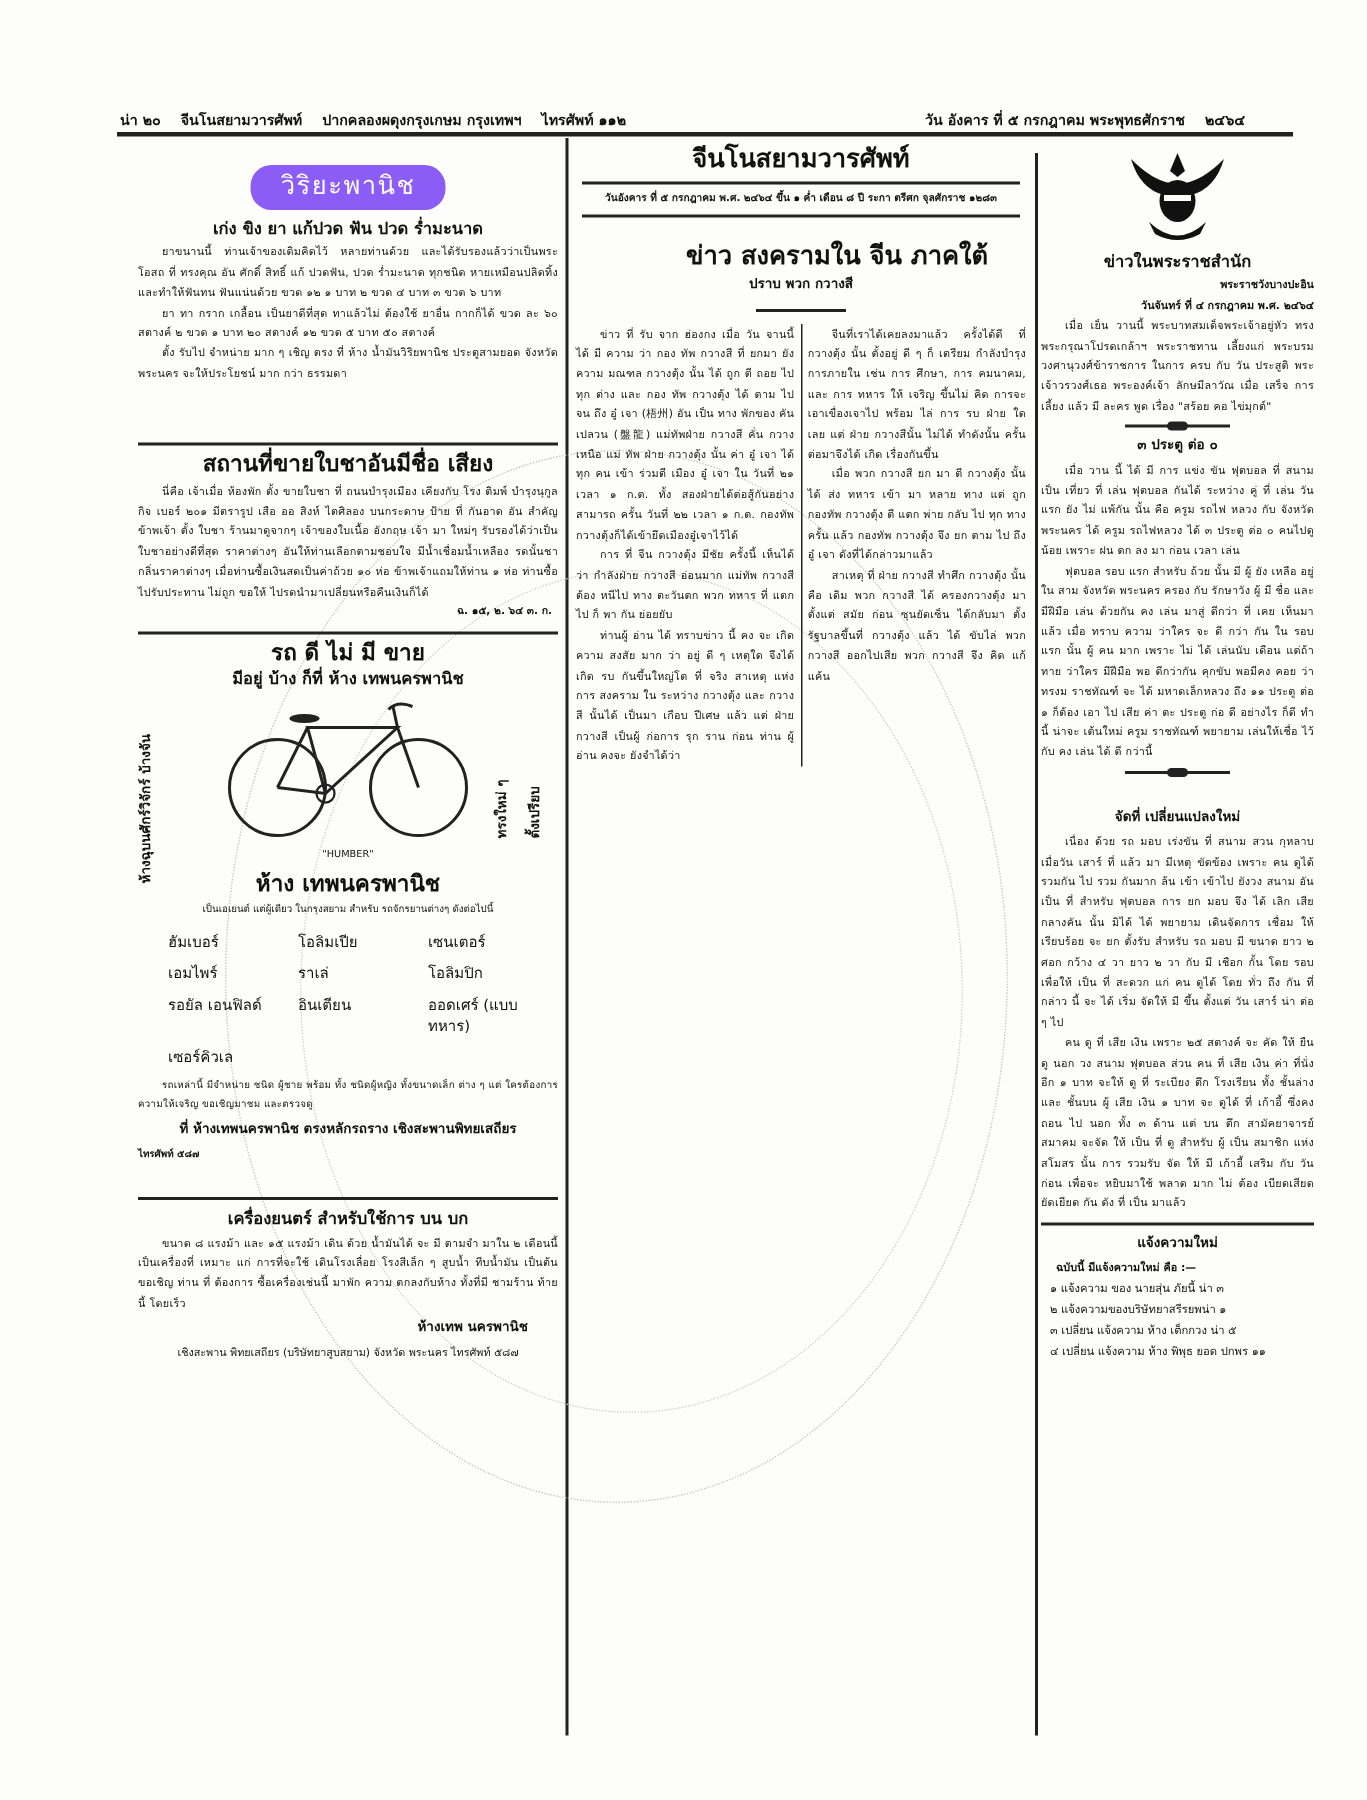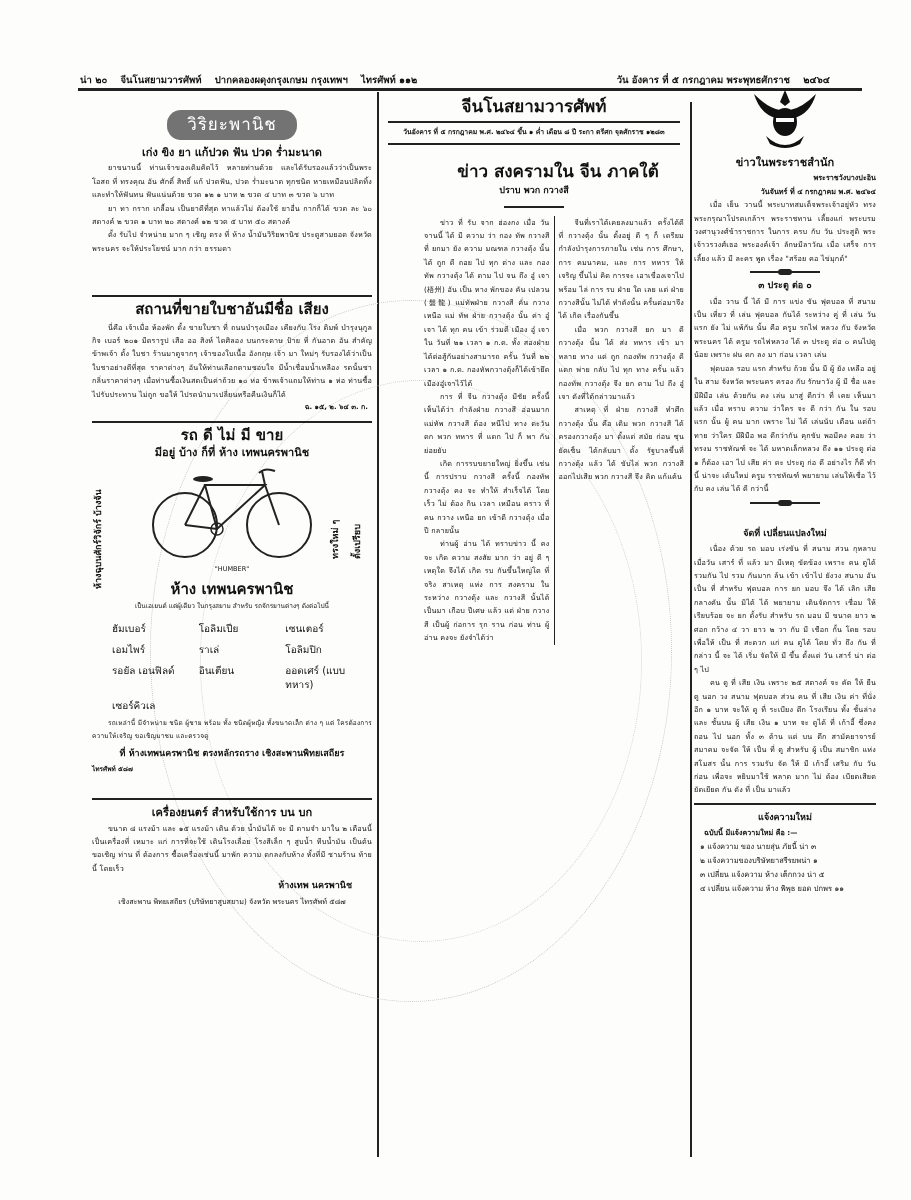--- a/index.html
+++ b/index.html
@@ -6,30 +6,30 @@
   body{width:911px;height:1200px;position:relative;overflow:hidden;font-family:"DejaVu Sans",sans-serif;color:#111;}
   .page{position:absolute;left:0;top:0;width:911px;height:1200px;background:#fdfdfb;}
   .header{position:absolute;left:80px;top:72px;width:760px;height:14px;font-size:9.5px;font-weight:bold;display:flex;justify-content:space-between;white-space:nowrap;}
   .header .left span,.header .right span{margin-right:10px;}
   .hrule{position:absolute;left:78px;top:88px;width:784px;height:3px;background:#222;}
   .vrule{position:absolute;background:#222;width:1.5px;}
   .col{position:absolute;font-size:7.2px;line-height:13.4px;}
   .col p{margin:0 0 0 0;text-indent:16px;text-align:justify;letter-spacing:0.2px;}
   .bold{font-weight:bold;}
   .center{text-align:center;}
-  .logo-box{margin:14px auto 6px;width:130px;height:30px;background:#737373;color:#fff;border-radius:14px;display:flex;align-items:center;justify-content:center;font-size:17px;font-family:"DejaVu Serif",serif;letter-spacing:1px;}
+  .logo-box{margin:14px auto 6px;width:130px;height:30px;background:#8b5cf6;color:#fff;border-radius:14px;display:flex;align-items:center;justify-content:center;font-size:17px;font-family:"DejaVu Serif",serif;letter-spacing:1px;}
   .sub-h{font-size:11px;font-weight:bold;text-align:center;margin:4px 0 2px;}
   .big-h{font-size:15px;font-weight:bold;text-align:center;margin:6px 0 4px;}
   .rule{height:2px;background:#222;margin:6px 0;}
   .masthead{font-size:17px;font-weight:bold;text-align:center;margin-top:8px;font-family:"DejaVu Serif",serif;}
   .dateline{font-size:6.8px;font-weight:bold;text-align:center;padding:3px 0;border-top:2px solid #222;border-bottom:2px solid #222;margin:8px 8px 0;}
   .war-h{font-size:17px;font-weight:bold;text-align:center;margin:20px 0 6px;padding-left:48px;}
   .war-sub{font-size:9px;font-weight:bold;text-align:center;}
   .shortrule{width:60px;height:2px;background:#222;margin:8px auto;}
-  .subcols{display:flex;gap:0;padding-left:40px;}
+  .subcols{display:flex;gap:0;}
   .subcol{flex:1;padding:0 4px;}
   .subcol + .subcol{border-left:1.2px solid #222;}
   .garuda{width:70px;height:68px;margin:8px auto 2px;position:relative;}
   .ornament{width:70px;height:2px;background:#222;margin:6px auto;position:relative;}
   .ornament:after{content:"";position:absolute;left:28px;top:-2px;width:14px;height:6px;background:#222;border-radius:3px;}
   .list-2col{display:grid;grid-template-columns:1fr 1fr 1fr;row-gap:8px;font-size:10px;margin:8px 0 4px 20px;}
   .bike{width:170px;height:100px;margin:4px auto 0;position:relative;}
   .sidetext{position:absolute;writing-mode:vertical-rl;transform:rotate(180deg);font-size:9px;font-weight:bold;}
   .speckle{position:absolute;border-radius:50%;border:1px dotted #aaa;pointer-events:none;}
   .small{font-size:6.5px;}
@@ -133,32 +133,31 @@
   <div class="col" style="left:380px;top:92px;width:308px;">
     <div class="masthead">จีนโนสยามวารศัพท์</div>
     <div class="dateline">วันอังคาร ที่ ๕ กรกฎาคม พ.ศ. ๒๔๖๔ ขึ้น ๑ ค่ำ เดือน ๘ ปี ระกา ตรีศก จุลศักราช ๑๒๘๓</div>
     <div class="war-h">ข่าว สงครามใน จีน ภาคใต้</div>
     <div class="war-sub">ปราบ พวก กวางสี</div>
     <div class="shortrule"></div>
     <div class="subcols">
       <div class="subcol">
         <p>ข่าว ที่ รับ จาก ฮ่องกง เมื่อ วัน จานนี้ ได้ มี ความ ว่า กอง ทัพ กวางสี ที่ ยกมา ยัง ความ มณฑล กวางตุ้ง นั้น ได้ ถูก ตี ถอย ไป ทุก ต่าง และ กอง ทัพ กวางตุ้ง ได้ ตาม ไป จน ถึง อู๋ เจา (梧州) อัน เป็น ทาง พักของ คัน เปลวน (盤龍) แม่ทัพฝ่าย กวางสี คั่น กวาง เหนือ แม่ ทัพ ฝ่าย กวางตุ้ง นั้น ค่า อู๋ เจา ได้ ทุก คน เข้า ร่วมตี เมือง อู๋ เจา ใน วันที่ ๒๑ เวลา ๑ ก.ต. ทั้ง สองฝ่ายได้ต่อสู้กันอย่างสามารถ ครั้น วันที่ ๒๒ เวลา ๑ ก.ต. กองทัพกวางตุ้งก็ได้เข้ายึดเมืองอู๋เจาไว้ได้</p>
         <p>การ ที่ จีน กวางตุ้ง มีชัย ครั้งนี้ เห็นได้ว่า กำลังฝ่าย กวางสี อ่อนมาก แม่ทัพ กวางสี ต้อง หนีไป ทาง ตะวันตก พวก ทหาร ที่ แตก ไป ก็ พา กัน ย่อยยับ</p>
-        <p>เกิด การรบขยายใหญ่ ยิ่งขึ้น เช่นนี้ การปราบ กวางสี ครั้งนี้ กองทัพ กวางตุ้ง คง จะ ทำให้ สำเร็จได้ โดย เร็ว ไม่ ต้อง กิน เวลา เหมือน คราว ที่ คน กวาง เหนือ ยก เข้าตี กวางตุ้ง เมื่อ ปี กลายนั้น</p>
         <p>ท่านผู้ อ่าน ได้ ทราบข่าว นี้ คง จะ เกิด ความ สงสัย มาก ว่า อยู่ ดี ๆ เหตุใด จึงได้ เกิด รบ กันขึ้นใหญ่โต ที่ จริง สาเหตุ แห่ง การ สงคราม ใน ระหว่าง กวางตุ้ง และ กวางสี นั้นได้ เป็นมา เกือบ ปีเศษ แล้ว แต่ ฝ่าย กวางสี เป็นผู้ ก่อการ รุก ราน ก่อน ท่าน ผู้อ่าน คงจะ ยังจำได้ว่า</p>
       </div>
       <div class="subcol">
         <p>จีนที่เราได้เคยลงมาแล้ว ครั้งได้ดี ที่ กวางตุ้ง นั้น ตั้งอยู่ ดี ๆ ก็ เตรียม กำลังบำรุงการภายใน เช่น การ ศึกษา, การ คมนาคม, และ การ ทหาร ให้ เจริญ ขึ้นไม่ คิด การจะ เอาเขื่องเจาไป พร้อม ไล่ การ รบ ฝ่าย ใด เลย แต่ ฝ่าย กวางสีนั้น ไม่ได้ ทำดังนั้น ครั้นต่อมาจึงได้ เกิด เรื่องกันขึ้น</p>
         <p>เมื่อ พวก กวางสี ยก มา ตี กวางตุ้ง นั้น ได้ ส่ง ทหาร เข้า มา หลาย ทาง แต่ ถูก กองทัพ กวางตุ้ง ตี แตก พ่าย กลับ ไป ทุก ทาง ครั้น แล้ว กองทัพ กวางตุ้ง จึง ยก ตาม ไป ถึง อู๋ เจา ดังที่ได้กล่าวมาแล้ว</p>
         <p>สาเหตุ ที่ ฝ่าย กวางสี ทำศึก กวางตุ้ง นั้น คือ เดิม พวก กวางสี ได้ ครองกวางตุ้ง มา ตั้งแต่ สมัย ก่อน ซุนยัดเซ็น ได้กลับมา ตั้ง รัฐบาลขึ้นที่ กวางตุ้ง แล้ว ได้ ขับไล่ พวก กวางสี ออกไปเสีย พวก กวางสี จึง คิด แก้แค้น</p>
       </div>
     </div>
   </div>
 
-  <div class="col" style="left:694px;top:76px;width:182px;">
+  <div class="col" style="left:694px;top:88px;width:182px;">
     <div class="garuda">
       <svg width="70" height="68" viewBox="0 0 70 68">
         <path d="M35 6 L40 18 L35 22 L30 18 Z" fill="#111"></path>
         <path d="M4 10 Q10 30 26 34 L30 26 Q18 24 4 10 Z" fill="#111"></path>
         <path d="M66 10 Q60 30 44 34 L40 26 Q52 24 66 10 Z" fill="#111"></path>
         <ellipse cx="35" cy="38" rx="12" ry="14" fill="#111"></ellipse>
         <path d="M16 52 Q35 70 54 52 L50 60 Q35 68 20 60 Z" fill="#111"></path>
         <rect x="26" y="34" width="18" height="4" fill="#fdfdfb"></rect>
       </svg>
     </div>

